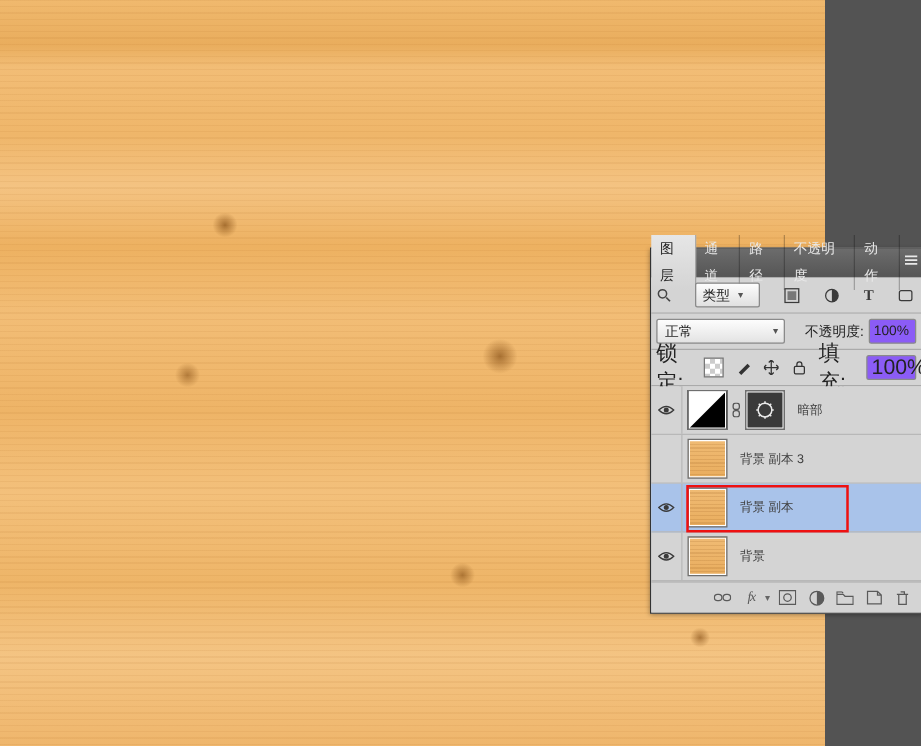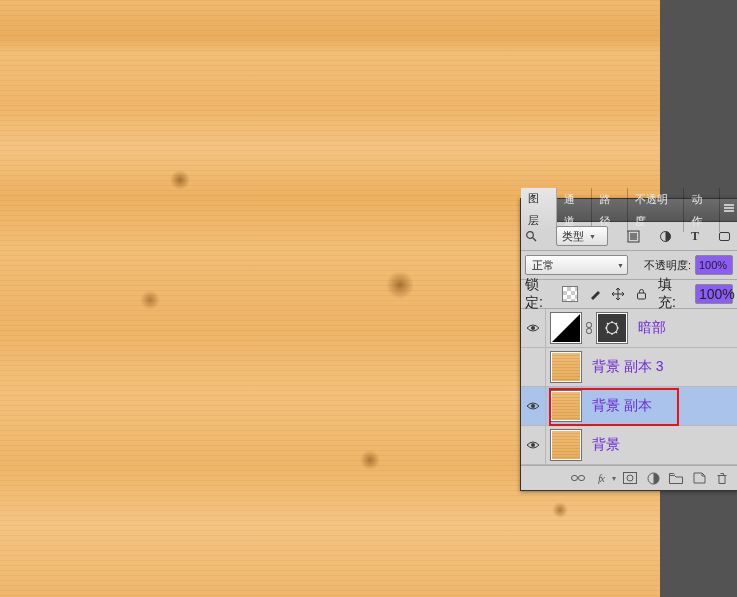--- a/index.html
+++ b/index.html
@@ -79,21 +79,20 @@
   .panel-tab {
     padding: 0 7px;
     line-height: 22px;
     cursor: default;
     border-right: 1px solid rgba(0,0,0,0.25);
   }
   .panel-tab.active {
     background: linear-gradient(#e6e6e6,#d4d4d4);
     color: #222;
     border-top: 0;
-    font-family: Liberation Mono, monospace;
   }
   .panel-menu {
     margin-left: auto;
     width: 18px;
     text-align: center;
     color: #e9e9e9;
   }
 
   
   .filter-row {
@@ -164,21 +163,21 @@
   }
 
   
   .lock-row{
     display:flex;align-items:center;
     height:24px;
     gap:10px;
     padding:2px 4px;
     border-bottom:1px solid #aaa;
     background:#d4d4d4;
-    font-size:14px;
+    font-size:17px;
   }
   .lock-ic{
     width:16px;height:16px;
     display:flex;align-items:center;justify-content:center;
     color:#333;
   }
 
   
   .layers{background:#d4d4d4;}
   .layer{
@@ -226,22 +225,22 @@
     background:#3a3a3a;
     display:flex;align-items:center;justify-content:center;
   }
   .thumb.adj svg{color:#e8e8e8}
   .link-ic{
     width:10px;color:#555;
     display:flex;align-items:center;justify-content:center;
   }
   .layer-name{
     margin-left:6px;
-    font-size:14px;
-    color:#6d28d9;
+    font-size:10px;
+    color:#404040;
     white-space:nowrap;
   }
   .red-box{
     position:absolute;
     border:2px solid #e11;
     pointer-events:none;
   }
 
   
   .panel-footer{

